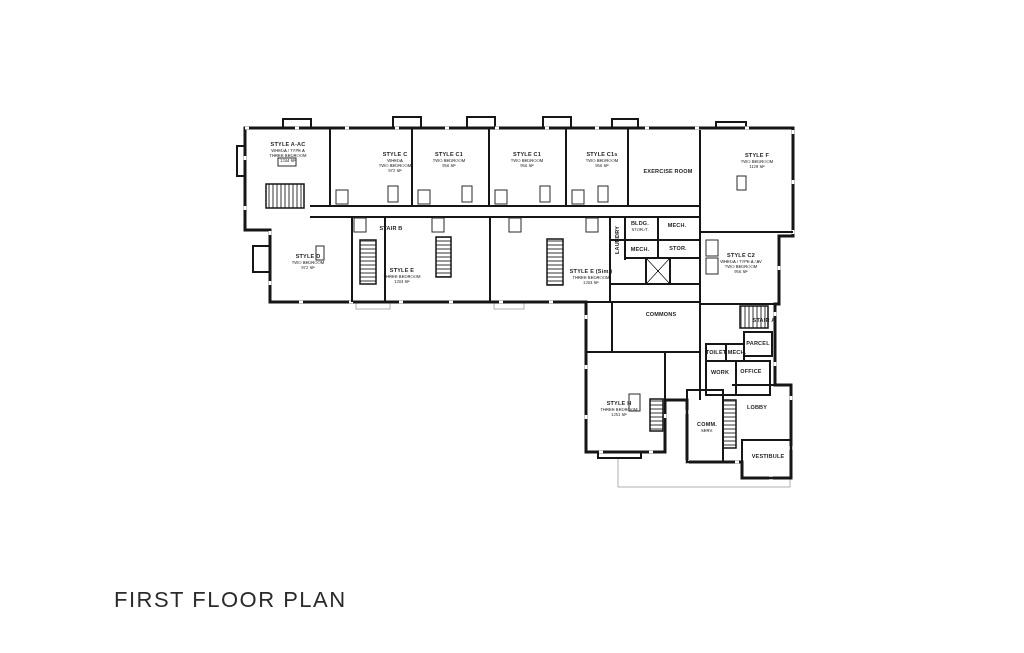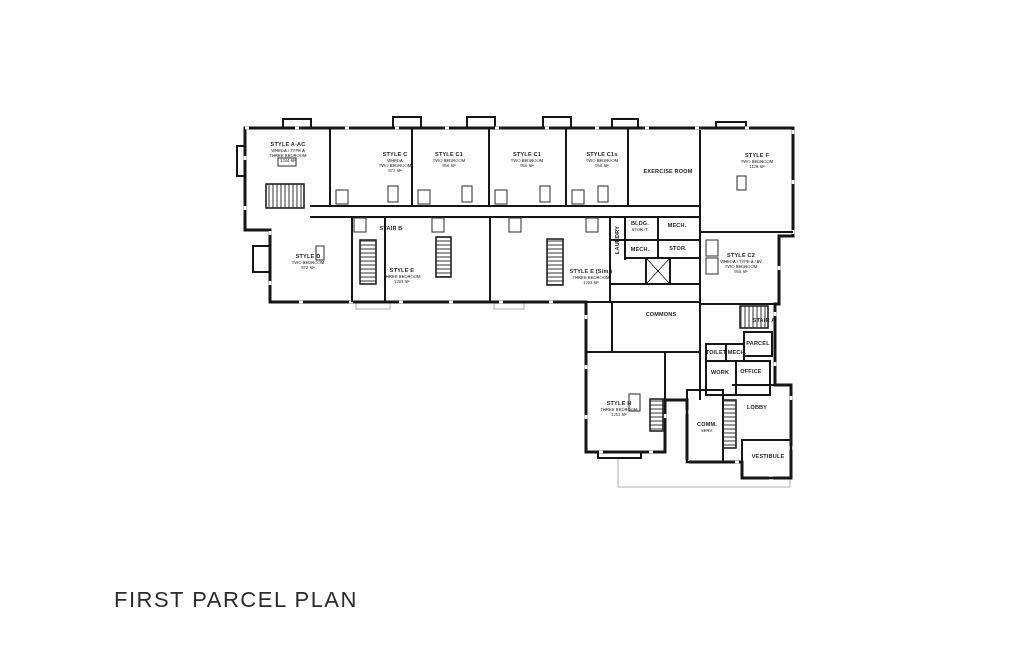--- a/index.html
+++ b/index.html
@@ -241,14 +241,14 @@
         <div class="ln">SERV.</div>
       </div>
       <div class="room-label" style="left: 757px; top: 407px;">
         <div class="ln0">LOBBY</div>
       </div>
       <div class="room-label" style="left: 768px; top: 456px;">
         <div class="ln0">VESTIBULE</div>
       </div>
     </div>
 
-  <div class="plan-title">FIRST PARCEL PLAN</div>
+  <div class="plan-title">FIRST FLOOR PLAN</div>
 </div>
 
 </body></html>

